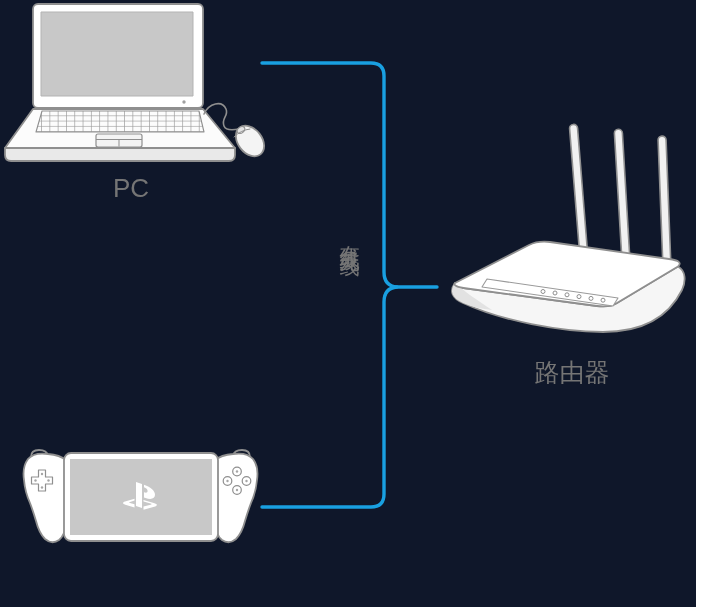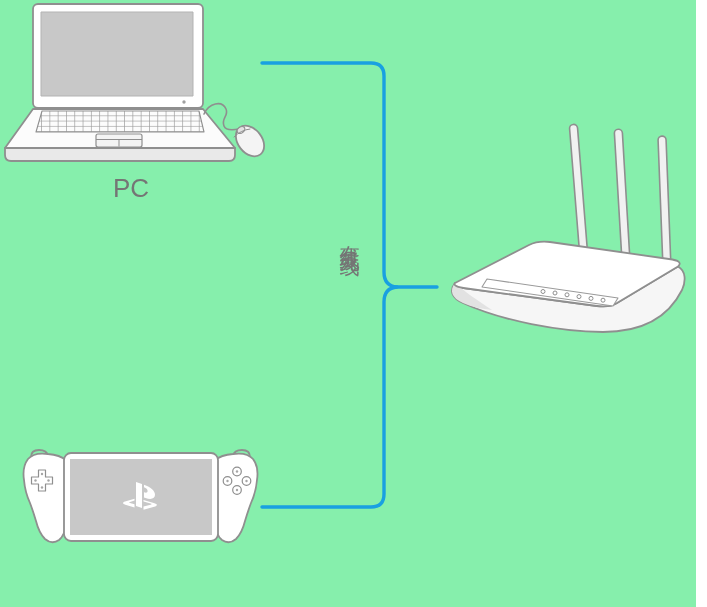--- a/index.html
+++ b/index.html
@@ -1,19 +1,19 @@
 <!DOCTYPE html>
 <html><head>
 <meta charset="utf-8">
 <style>
   html,body{margin:0;padding:0;background:#ffffff;}
   .canvas{
     position:relative;
     width:696px;height:607px;
-    background:#86efac;
+    background:#0f172a;
     overflow:hidden;
     font-family:"Liberation Sans", sans-serif;
   }
   .artwork{position:absolute;left:0;top:0;}
   .label{
     position:absolute;
     color:#757575;
     font-family:"Liberation Sans", sans-serif;
     line-height:1.1;
     white-space:nowrap;
@@ -138,17 +138,18 @@
     </g>
 
     <g stroke="#19A0E1" stroke-width="3.4" fill="none" stroke-linecap="round">
       <path d="M262,63 L371,63 Q384,63 384,76 L384,272 Q384,286 397,287 L437,287"></path>
       <path d="M397,287 Q384,288 384,302 L384,494 Q384,507 371,507 L262,507"></path>
     </g>
   </svg>
 
   <div class="label label-pc">PC</div>
 
+  <div class="label label-router">路由器</div>
 
 
   <div class="label label-connection">有线或无线</div>
 
 </div>
 
 </body></html>

